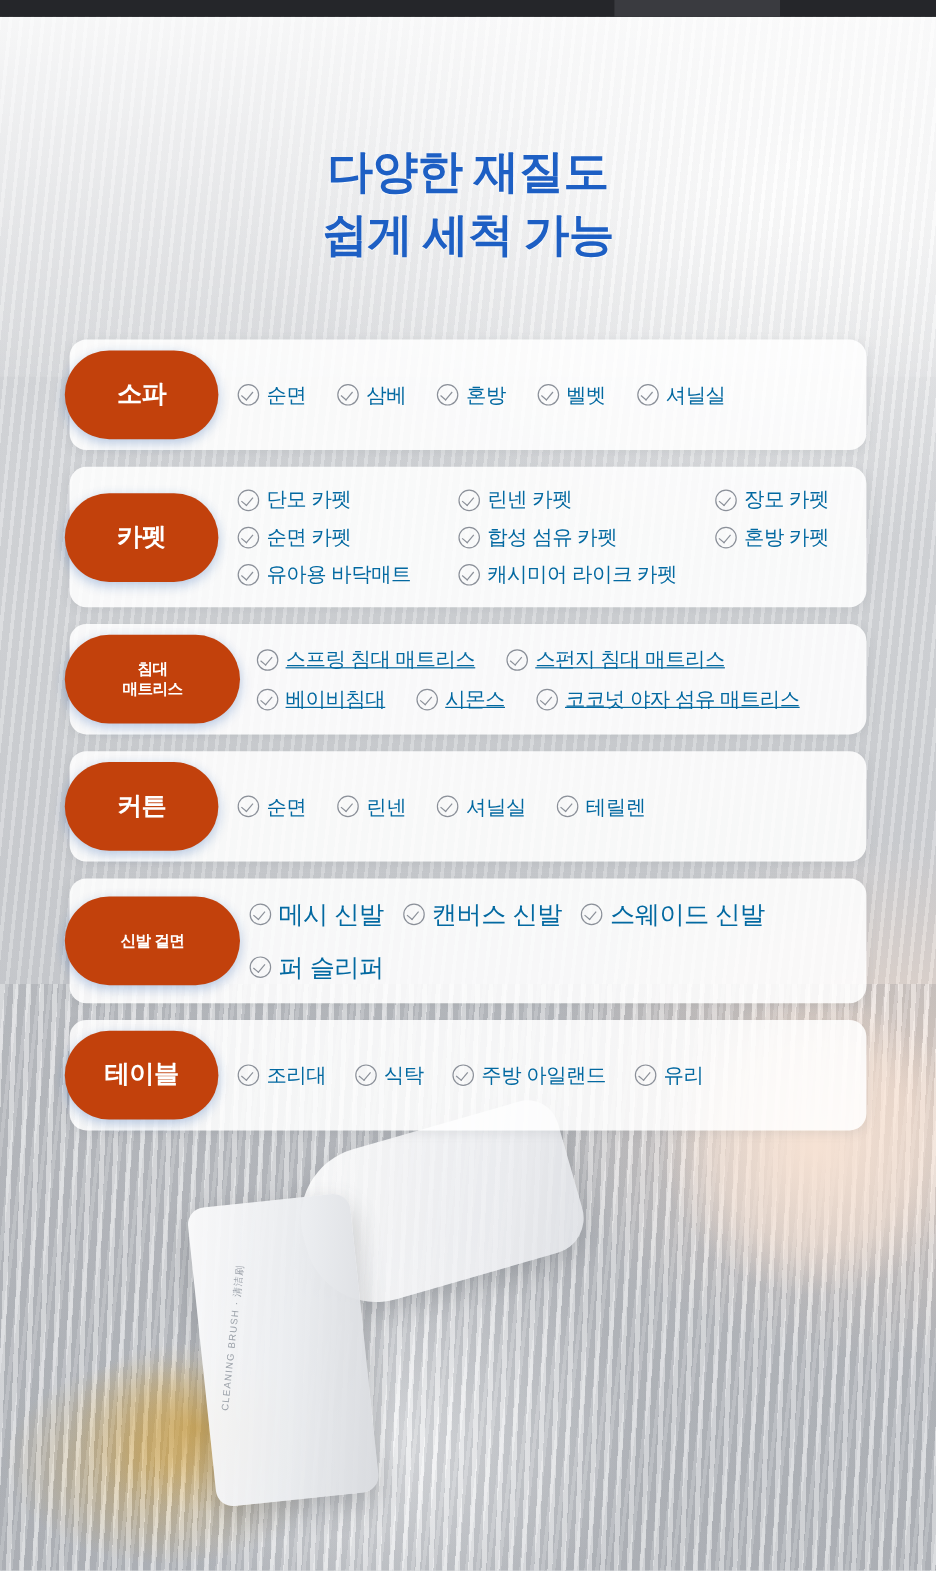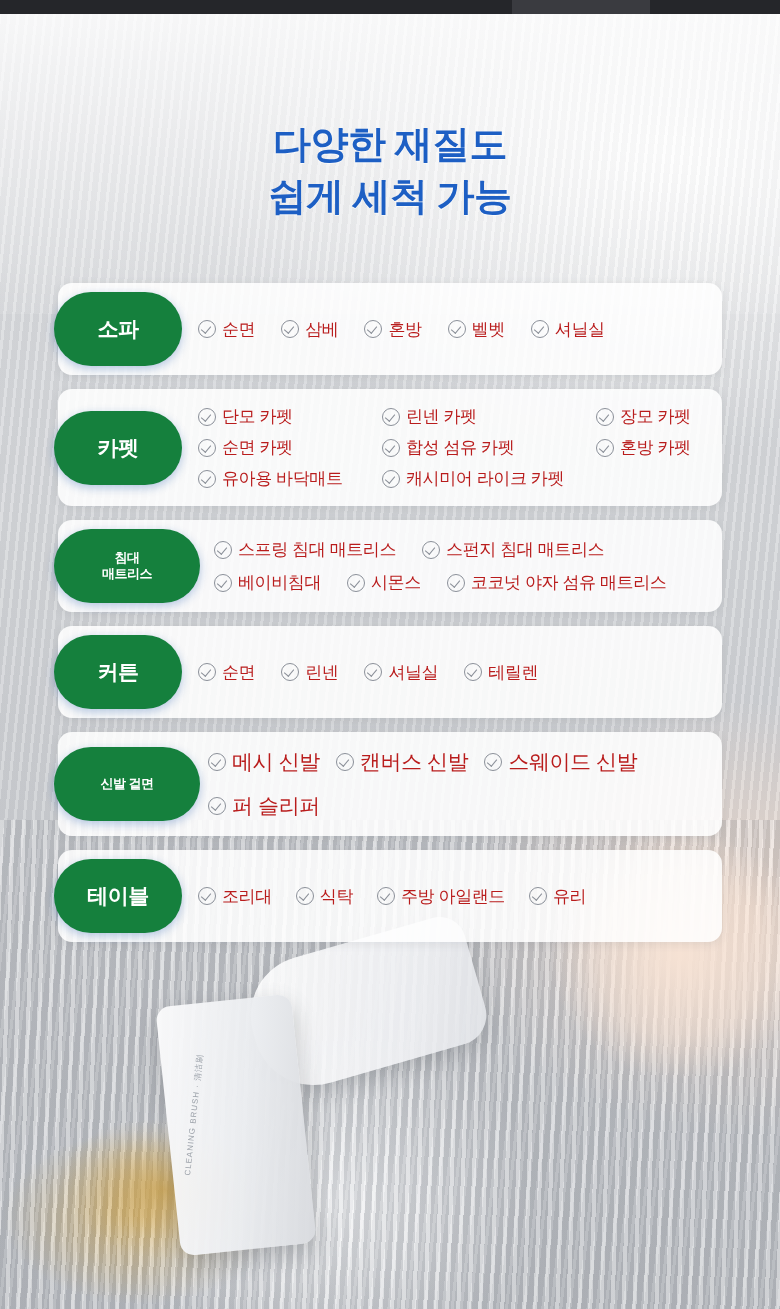--- a/index.html
+++ b/index.html
@@ -159,21 +159,21 @@
     display: flex;
     align-items: center;
     min-height: 92px;
   }
 
   .badge {
     position: absolute;
     left: -4px;
     top: 50%;
     transform: translateY(-50%);
-    background: #15803d;
+    background: #c2410c;
     color: #ffffff;
     border-radius: 999px;
     width: 128px;
     min-height: 74px;
     display: flex;
     align-items: center;
     justify-content: center;
     text-align: center;
     font-weight: 700;
     font-size: 21px;
@@ -192,21 +192,21 @@
     margin-left: 140px;
     padding: 16px 14px 16px 0;
     display: flex;
     flex-wrap: wrap;
     align-items: center;
     flex: 1;
   }
   .item {
     display: flex;
     align-items: center;
-    color: #b91c1c;
+    color: #0369a1;
     font-size: 17px;
     letter-spacing: -0.4px;
     white-space: nowrap;
     margin: 5px 0;
   }
   .check {
     width: 16px;
     height: 16px;
     border: 1.4px solid #8b9099;
     border-radius: 50%;
@@ -237,21 +237,21 @@
     padding-right: 24px;
   }
   .layout-grid3 .item { margin: 0; }
 
   .layout-bed .items {
     display: flex;
     flex-wrap: wrap;
     gap: 10px 26px;
     margin-left: 156px;
   }
-  .layout-bed .item { margin: 0; }
+  .layout-bed .item { margin: 0; text-decoration: underline; }
 
   .layout-tight .items { gap: 16px; margin-left: 150px; padding-right: 8px; }
   .layout-tight .item { margin: 0; font-size: 21px; }
 
   .layout-table .items { gap: 24px; margin-left: 140px; }
   .layout-table .item { margin: 0; }
 </style>
 </head>
 <body>
 

